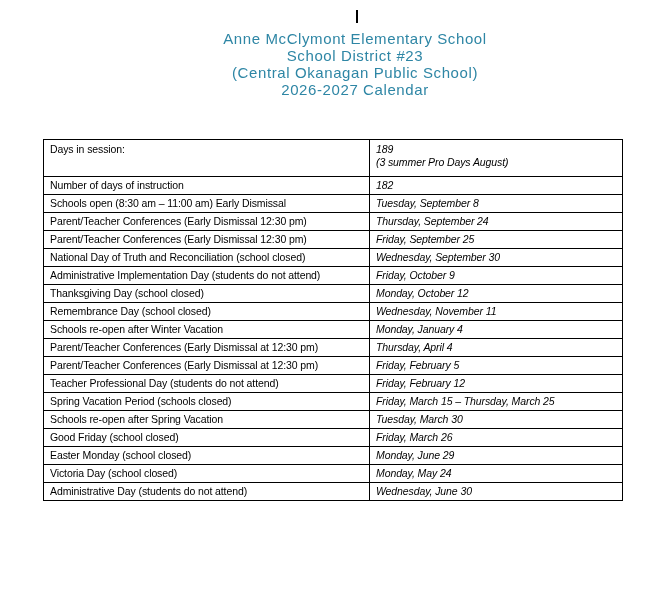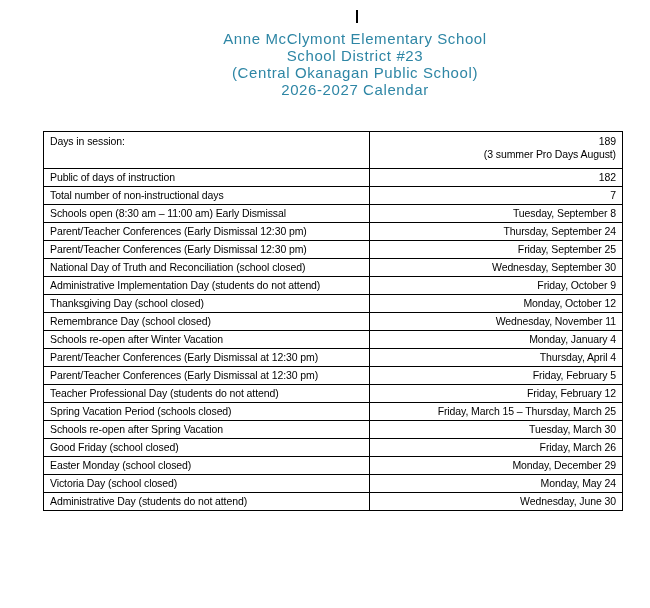--- a/index.html
+++ b/index.html
@@ -33,21 +33,21 @@
     text-align: center;
     color: var(--accent, #2E86A5);
     font-size: 15px;
     line-height: 17px;
     letter-spacing: 0.6px;
     font-weight: 400;
   }
   .calendar-table {
     position: absolute;
     left: 43px;
-    top: 131px;
+    top: 139px;
     width: 579px;
     border-collapse: collapse;
     table-layout: fixed;
     color: var(--tabletext, #000000);
     font-size: 10.5px;
     letter-spacing: -0.1px;
   }
   .calendar-table td {
     border: 1px solid var(--tableborder, #000000);
     box-sizing: border-box;
@@ -57,21 +57,21 @@
     vertical-align: middle;
     white-space: nowrap;
     overflow: hidden;
   }
   .calendar-table tr:first-child td {
     height: 37px;
     vertical-align: top;
     padding-top: 3px;
   }
   .calendar-table td.label-cell { text-align: left; }
-  .calendar-table td.value-cell { text-align: right; }
+  .calendar-table td.value-cell { text-align: left; font-style: italic; }
 </style>
 </head>
 <body>
 
 <div class="page">
 
   <div class="text-cursor"></div>
 
   <div class="doc-header">
     <div>Anne McClymont Elementary School</div>
@@ -84,26 +84,22 @@
     <colgroup>
       <col style="width:326px">
       <col style="width:253px">
     </colgroup>
     <tbody id="calendar-tbody">
         <tr>
           <td class="label-cell">Days in session:</td>
           <td class="value-cell">189<div>(3 summer Pro Days August)</div></td>
         </tr>
         <tr>
-          <td class="label-cell">Public of days of instruction</td>
+          <td class="label-cell">Number of days of instruction</td>
           <td class="value-cell">182</td>
-        </tr>
-        <tr>
-          <td class="label-cell">Total number of non-instructional days</td>
-          <td class="value-cell">7</td>
         </tr>
         <tr>
           <td class="label-cell">Schools open (8:30 am – 11:00 am) Early Dismissal</td>
           <td class="value-cell">Tuesday, September 8</td>
         </tr>
         <tr>
           <td class="label-cell">Parent/Teacher Conferences (Early Dismissal 12:30 pm)</td>
           <td class="value-cell">Thursday, September 24</td>
         </tr>
         <tr>
@@ -149,21 +145,21 @@
         <tr>
           <td class="label-cell">Schools re-open after Spring Vacation</td>
           <td class="value-cell">Tuesday, March 30</td>
         </tr>
         <tr>
           <td class="label-cell">Good Friday (school closed)</td>
           <td class="value-cell">Friday, March 26</td>
         </tr>
         <tr>
           <td class="label-cell">Easter Monday (school closed)</td>
-          <td class="value-cell">Monday, December 29</td>
+          <td class="value-cell">Monday, June 29</td>
         </tr>
         <tr>
           <td class="label-cell">Victoria Day (school closed)</td>
           <td class="value-cell">Monday, May 24</td>
         </tr>
         <tr>
           <td class="label-cell">Administrative Day (students do not attend)</td>
           <td class="value-cell">Wednesday, June 30</td>
         </tr>
       </tbody>

